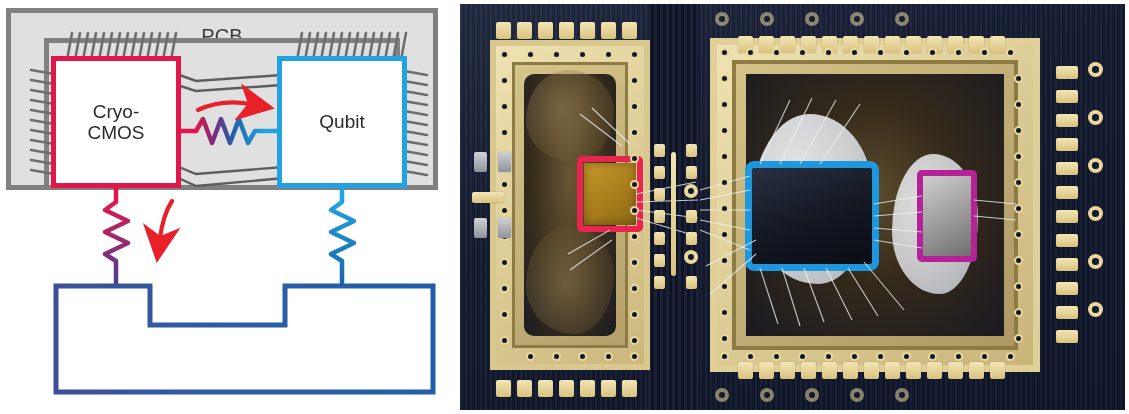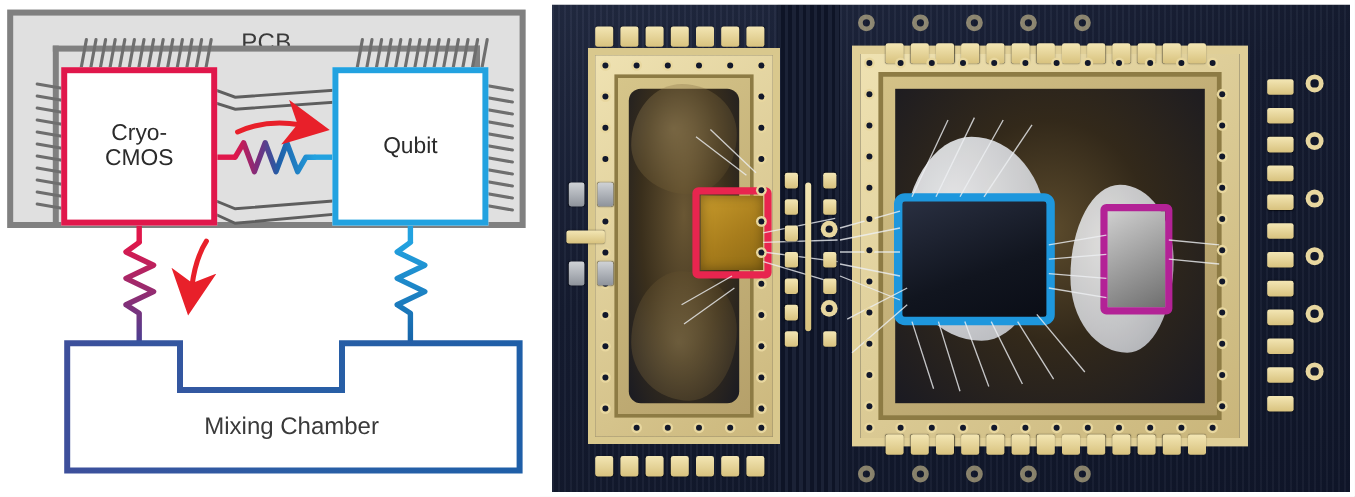--- a/index.html
+++ b/index.html
@@ -200,23 +200,20 @@
       <div class="chip-label">
         <span>Cryo-</span><br>
         <span>CMOS</span>
       </div>
     </div>
 
     <div class="chipbox chip-qubit">
       <div class="chip-label">Qubit</div>
     </div>
 
-    <div class="mixchamber">
-      <div class="mc-label">Mixing Chamber</div>
-    </div>
 
   </div>
 
   <div id="photo">
     <div class="pcb-substrate"></div>
 
     <div class="dark-strip" style="left:188px;top:0;width:52px;height:406px;"></div>
 
     <div class="goldframe" style="left:30px;top:36px;width:160px;height:330px;border-width:6px;border-color:#d9c88d;
                 background:linear-gradient(140deg,#efe2b2,#cbb77c);"></div>

